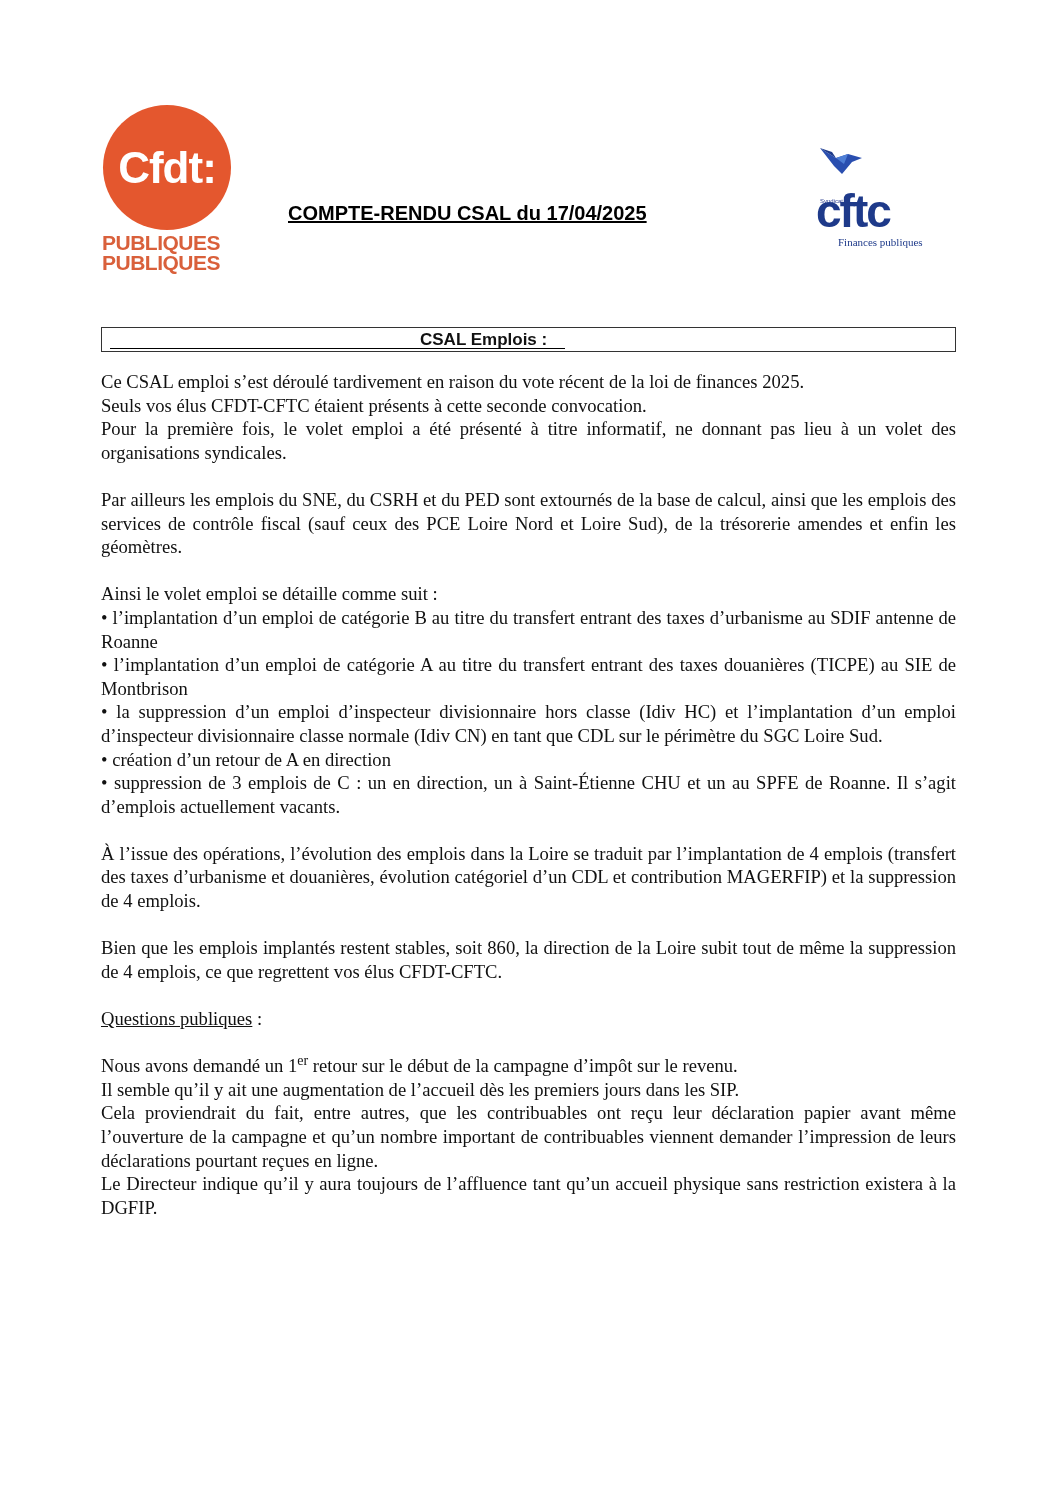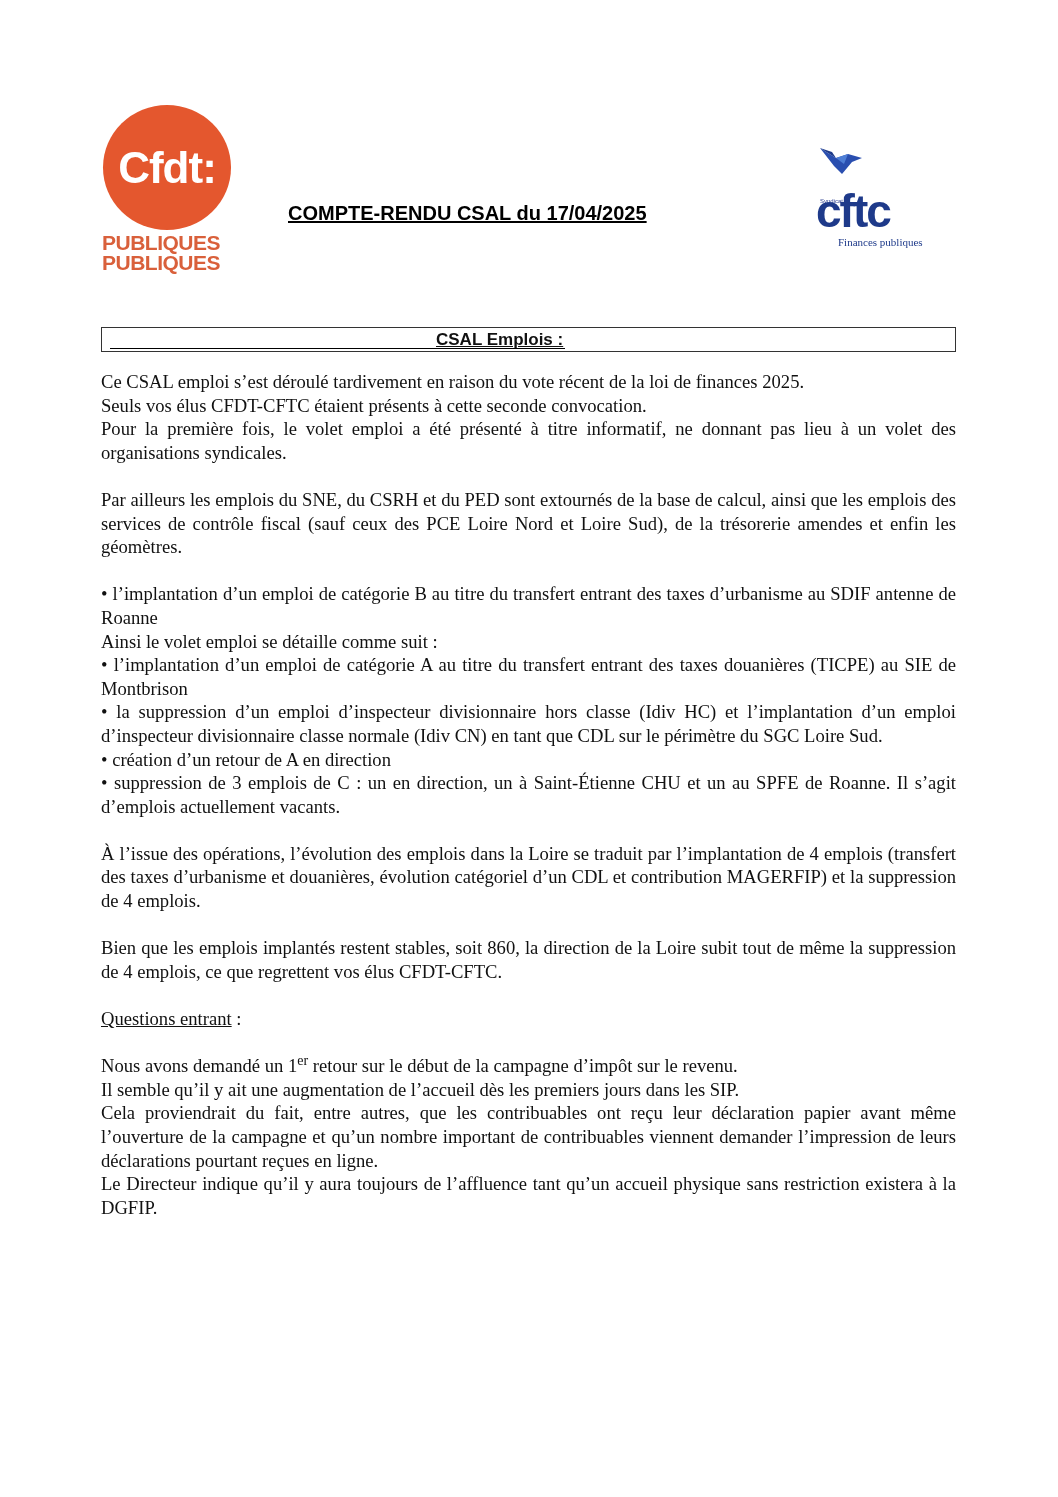--- a/index.html
+++ b/index.html
@@ -14,22 +14,22 @@
   .logo-cftc { position: absolute; left: 814px; top: 142px; width: 120px; height: 110px; }
   .dove { position: absolute; left: 4px; top: 2px; }
   .cftc-synd { position: absolute; left: 6px; top: 56px; font-size: 6px; color: #2a3d8f; font-family: "Liberation Sans", sans-serif; }
   .cftc-word { position: absolute; left: 2px; top: 42px; font-family: "Liberation Sans", sans-serif; font-weight: bold;
                font-size: 46px; color: #1e3a8a; letter-spacing: -2px; text-align: center; }
   .cftc-fp { position: absolute; left: 8px; top: 94px; font-family: Liberation Serif, serif; font-size: 11px; color: #1e3a8a; margin-left: 16px; }
   .title { position: absolute; left: 288px; top: 202px; font-family: "Liberation Sans", sans-serif; font-weight: bold;
            font-size: 20px; text-decoration: underline; color: #000; }
   .section-box { position: absolute; left: 101px; top: 327px; width: 855px; height: 25px; border: 1px solid #333; box-sizing: border-box; }
   .section-line { position: absolute; left: 8px; top: 20px; width: 455px; border-top: 1px solid #000; }
-  .section-title { position: absolute; left: 334px; top: 2px; font-family: "Liberation Sans", sans-serif; font-weight: bold;
-                   font-size: 17px; text-decoration: underline; }
+  .section-title { position: absolute; left: 318px; top: 2px; font-family: "Liberation Sans", sans-serif; font-weight: bold;
+                   font-size: 17px; }
   .body { position: absolute; left: 101px; top: 370px; width: 855px; font-family: Liberation Serif, serif;
           font-size: 18.6px; line-height: 23.6px; color: #111; }
   .body p { margin: 0; text-align: justify; }
   .gap { height: 23.6px; }
   .u { text-decoration: underline; }
   sup { font-size: 14px; line-height: 0; }
 </style>
 </head>
 <body>
 
@@ -59,30 +59,30 @@
   <div class="section-title">CSAL Emplois :</div>
 </div>
 
 <div class="body">
   <p>Ce CSAL emploi s’est déroulé tardivement en raison du vote récent de la loi de finances 2025.</p>
   <p>Seuls vos élus CFDT-CFTC étaient présents à cette seconde convocation.</p>
   <p>Pour la première fois, le volet emploi a été présenté à titre informatif, ne donnant pas lieu à un volet des organisations syndicales.</p>
   <div class="gap"></div>
   <p>Par ailleurs les emplois du SNE, du CSRH et du PED sont extournés de la base de calcul, ainsi que les emplois des services de contrôle fiscal (sauf ceux des PCE Loire Nord et Loire Sud), de la trésorerie amendes et enfin les géomètres.</p>
   <div class="gap"></div>
+  <p>Ainsi le volet emploi se détaille comme suit :</p>
   <p>• l’implantation d’un emploi de catégorie B au titre du transfert entrant des taxes d’urbanisme au SDIF antenne de Roanne</p>
-  <p>Ainsi le volet emploi se détaille comme suit :</p>
   <p>• l’implantation d’un emploi de catégorie A au titre du transfert entrant des taxes douanières (TICPE) au SIE de Montbrison</p>
   <p>• la suppression d’un emploi d’inspecteur divisionnaire hors classe (Idiv HC) et l’implantation d’un emploi d’inspecteur divisionnaire classe normale (Idiv CN) en tant que CDL sur le périmètre du SGC Loire Sud.</p>
   <p>• création d’un retour de A en direction</p>
   <p>• suppression de 3 emplois de C : un en direction, un à Saint-Étienne CHU et un au SPFE de Roanne. Il s’agit d’emplois actuellement vacants.</p>
   <div class="gap"></div>
   <p>À l’issue des opérations, l’évolution des emplois dans la Loire se traduit par l’implantation de 4 emplois (transfert des taxes d’urbanisme et douanières, évolution catégoriel d’un CDL et contribution MAGERFIP) et la suppression de 4 emplois.</p>
   <div class="gap"></div>
   <p>Bien que les emplois implantés restent stables, soit 860, la direction de la Loire subit tout de même la suppression de 4 emplois, ce que regrettent vos élus CFDT-CFTC.</p>
   <div class="gap"></div>
-  <p><span class="u">Questions entrant</span><span> :</span></p>
+  <p><span class="u">Questions publiques</span><span> :</span></p>
   <div class="gap"></div>
   <p><span>Nous avons demandé un 1</span><sup>er</sup><span> retour sur le début de la campagne d’impôt sur le revenu.</span></p>
   <p>Il semble qu’il y ait une augmentation de l’accueil dès les premiers jours dans les SIP.</p>
   <p>Cela proviendrait du fait, entre autres, que les contribuables ont reçu leur déclaration papier avant même l’ouverture de la campagne et qu’un nombre important de contribuables viennent demander l’impression de leurs déclarations pourtant reçues en ligne.</p>
   <p>Le Directeur indique qu’il y aura toujours de l’affluence tant qu’un accueil physique sans restriction existera à la DGFIP.</p>
 </div>
 
 </body></html>

